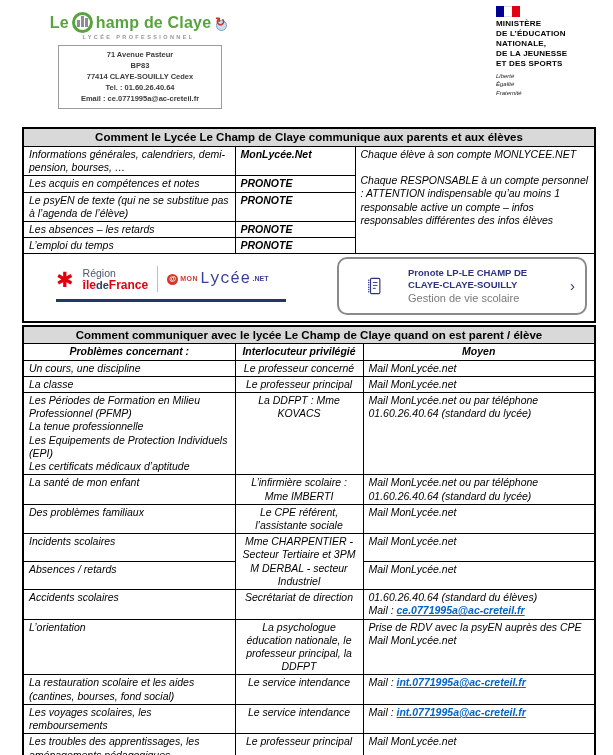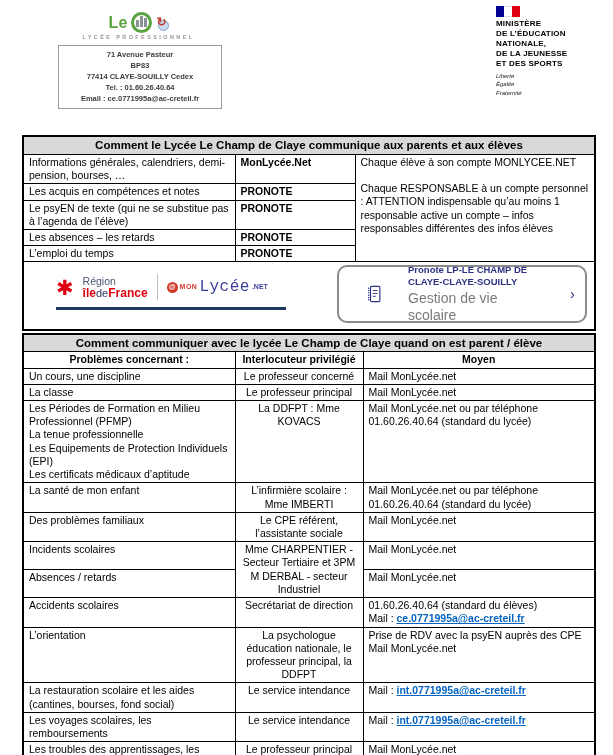--- a/index.html
+++ b/index.html
@@ -16,21 +16,21 @@
   .school-block { width:233px; flex:none; }
   .cdc-logo { display:flex; align-items:center; justify-content:center; gap:2px; margin-top:8px; }
   .cdc-le, .cdc-rest { font-size:16px; font-weight:700; color:#58a33e; letter-spacing:.2px; }
   .cdc-ring { display:inline-flex; align-items:flex-end; justify-content:center; gap:1px;
     width:21px; height:21px; border:3px solid #58a33e; border-radius:50%; padding:3px 2px; margin:0 1px; }
   .cdc-ring i { display:block; width:3px; background:#8a8f94; }
   .cdc-globe { display:inline-block; width:11px; height:11px; border-radius:50%;
     background:#c9dcef; border:1px solid #7aa0c4; position:relative; margin-left:3px; top:3px; }
   .cdc-globe::after { content:"↻"; position:absolute; left:-2px; top:-6px; color:#c0392b; font-size:12px; font-weight:700; }
   .cdc-sub { text-align:center; font-size:5.5px; letter-spacing:2.4px; color:#a09393; font-weight:700; margin-top:1px; }
-  .addr-box { width:164px; margin:5px 0 16px 36px; border:1px solid #9c9c9c; padding:4px 2px;
+  .addr-box { width:164px; margin:5px 0 8px 36px; border:1px solid #9c9c9c; padding:4px 2px;
     text-align:center; font-size:7.5px; font-weight:700; color:#3c3c3c; line-height:1.45; }
 
   .title-box { width:183px; flex:none; margin-left:12px; margin-top:7px; border:2px solid #000;
     text-align:center; padding:13px 6px 16px; }
   .title-box .tline { font-size:11px; font-weight:700; text-decoration:underline; }
   .title-box .tline + .tline { margin-top:15px; }
 
   .ministry { margin-left:auto; width:98px; flex:none; padding-top:2px; }
   .flag { display:flex; margin-bottom:2px; }
   .flag span { width:8px; height:11px; display:block; }
@@ -42,65 +42,66 @@
   .motto-line { font-size:6px; font-style:italic; color:#222; line-height:1.4; }
 
   
   table { border-collapse:collapse; width:572px; table-layout:fixed; }
   table, td, th { border:1px solid #000; }
   table { border-width:2px; }
   .t1 { margin-top:10px; }
   .t2 { margin-top:2px; }
   .t-title { background:#d9d9d9; font-weight:700; font-size:11.5px; text-align:center;
     font-style:normal; padding:1px 2px; }
-  td { font-size:10.5px; line-height:1.26; padding:1px 5px; vertical-align:top; }
+  td { font-style:italic; font-size:10.5px; line-height:1.26; padding:1px 5px; vertical-align:top; }
   .col-hdr td { text-align:center; font-weight:700; padding:1px 2px; }
   .cell-channel { font-weight:600; }
   .cell-mid { text-align:center; }
   .cell-note .note-p + .note-p { margin-top:13px; }
   .mail-link { color:#0563c1; font-weight:700; text-decoration:underline; cursor:pointer; }
 
   
   .logo-row td { font-style:normal; height:68px; position:relative; padding:0; }
   .brand-strip { display:inline-flex; align-items:center; gap:9px; margin:12px 0 0 32px;
     padding:0 18px 7px 0; border-bottom:3px solid #1f3864; }
   .region-star { color:#e1000f; font-size:21px; line-height:1; font-style:normal; }
   .region-text .r1 { font-size:10.5px; color:#4a5570; line-height:1.05; }
   .region-text .r2 { font-size:12px; line-height:1.05; font-weight:700; }
   .region-text .r2 .red { color:#e1000f; }
-  .region-text .r2 .mid { color:#2c3a63; font-weight:400; font-size:11px; }
+  .region-text .r2 .mid { color:#2c3a63; font-weight:700; font-size:11px; }
   .brand-sep { width:1px; height:26px; background:#bfbfbf; }
   .ml-at { display:inline-flex; align-items:center; justify-content:center; width:11px; height:11px;
     border-radius:50%; background:#d03a2b; color:#fff; font-size:7px; font-weight:700; }
   .ml-mon { color:#d03a2b; font-size:7px; font-weight:700; letter-spacing:.5px; }
   .ml-lycee { color:#3b3e99; font-size:16px; letter-spacing:.5px;font-family:Liberation Mono, monospace; }
   .ml-net { color:#3b3e99; font-size:7px; font-weight:700; }
   .monlycee-logo { display:inline-flex; align-items:center; gap:2px; }
 
   .pronote-card { position:absolute; right:7px; top:3px; width:250px; height:58px;
     border:2px solid #8a8a8a; border-radius:10px; background:#fff;
     display:flex; align-items:center; gap:27px; padding:0 10px 0 28px; cursor:pointer; }
   .pronote-title { font-size:9.5px; font-weight:700; color:#2d3282; line-height:1.3; }
-  .pronote-sub { font-size:14px; color:#7a7a7a; margin-top:1px; }
+  .pronote-sub { font-size:11px; color:#7a7a7a; margin-top:1px; }
   .pronote-chevron { margin-left:auto; color:#2d3282; font-size:15px; font-weight:400; }
 </style>
 </head>
 <body>
 
 <div class="page">
 
   <div class="top">
     <div class="school-block">
       <div class="cdc-logo">
         <span class="cdc-le">Le</span>
         <span class="cdc-ring">
             <i style="height:7px"></i>
             <i style="height:11px"></i>
             <i style="height:9px"></i>
           </span>
+        <span class="cdc-rest">hamp de Claye</span>
         <span class="cdc-globe"></span>
       </div>
       <div class="cdc-sub">LYCÉE PROFESSIONNEL</div>
       <div class="addr-box">
         <div>71 Avenue Pasteur</div>
         <div>BP83</div>
         <div>77414 CLAYE-SOUILLY Cedex</div>
         <div>Tel. : 01.60.26.40.64</div>
         <div>Email : ce.0771995a@ac-creteil.fr</div>
       </div>

